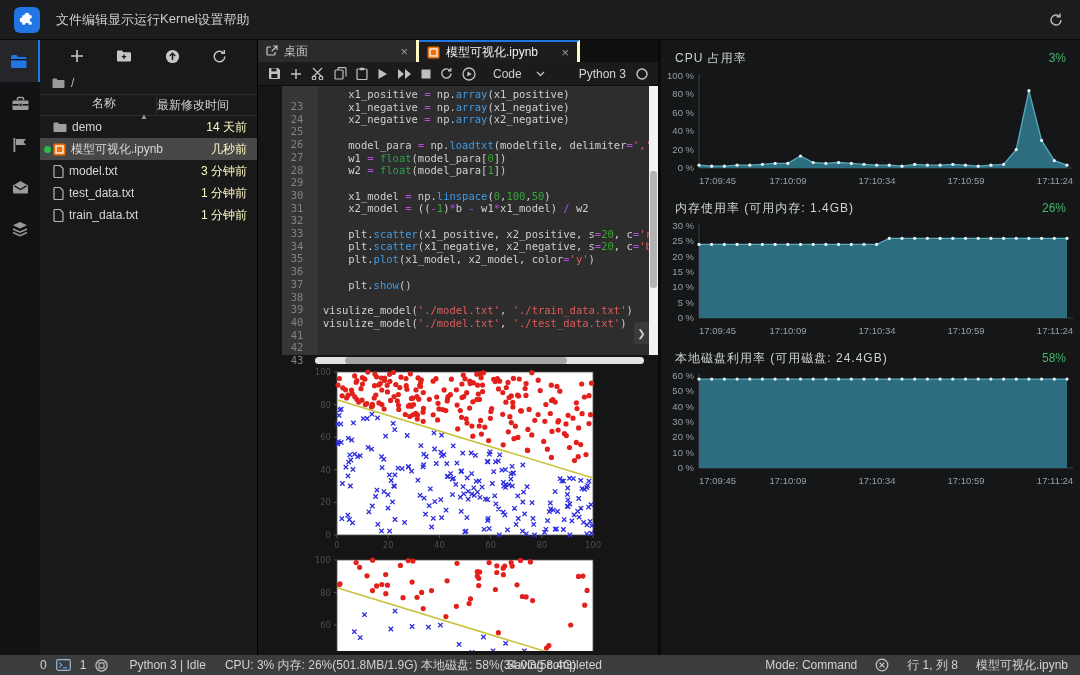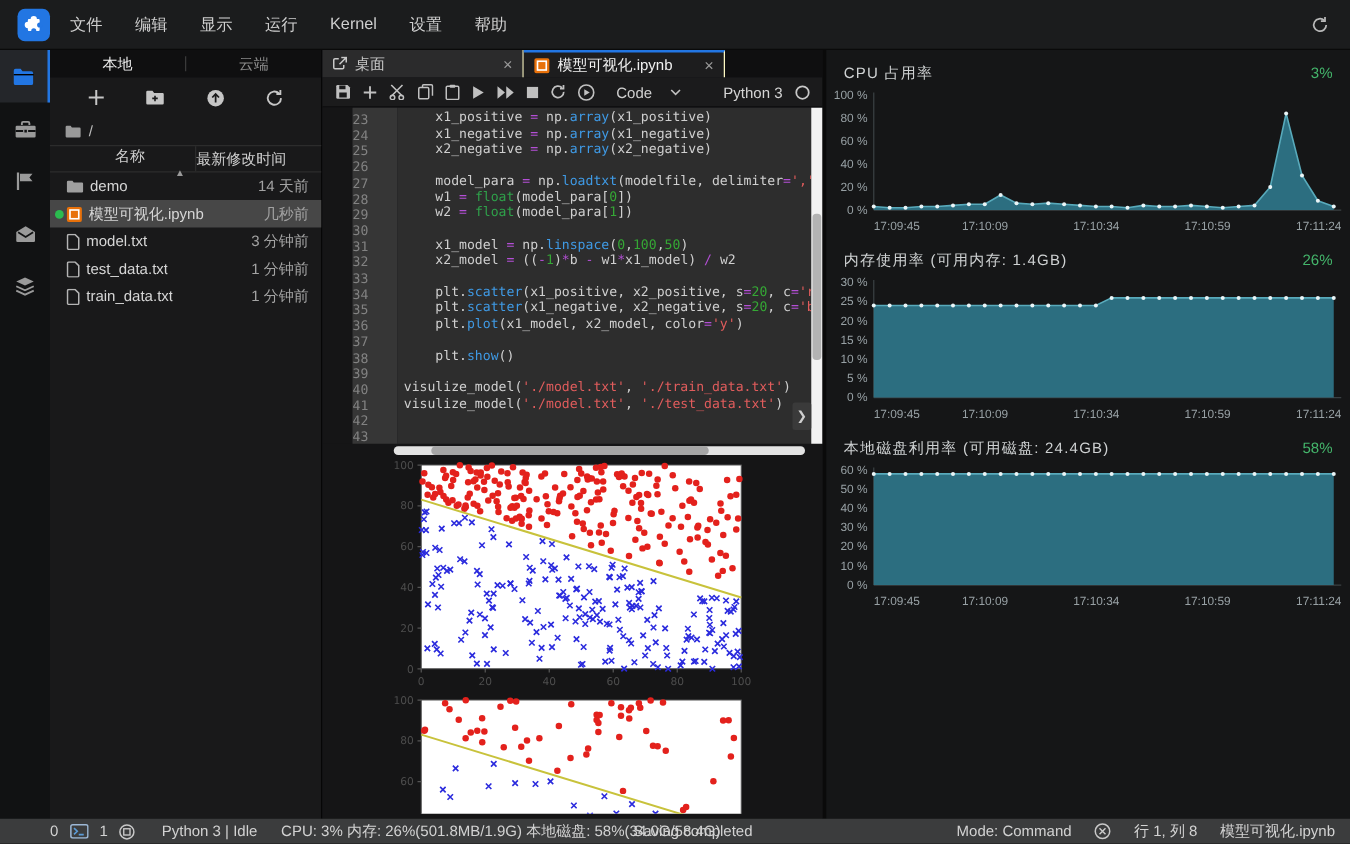--- a/index.html
+++ b/index.html
@@ -3,21 +3,21 @@
 <meta charset="utf-8">
 <style>
   * { margin:0; padding:0; box-sizing:border-box; }
   html,body { width:1080px; height:675px; overflow:hidden; background:#141415;
     font-family:"Liberation Sans","DejaVu Sans",sans-serif; }
   #app { width:1080px; height:675px; display:flex; flex-direction:column; position:relative; }
 
   
   .menubar { height:40px; background:#1b1c1d; display:flex; align-items:center; padding:0 16px 0 14px; flex:0 0 40px; border-bottom:1px solid #0a0a0a;}
   .logo { width:26px; height:26px; border-radius:6px; background:#2276e3; display:flex; align-items:center; justify-content:center; margin-right:16px;}
-  .menu-items { display:flex; gap:26px; }
+  .menu-items { display:flex; }
   .menu-items span { color:#cfcfcf; font-size:13px; cursor:default; }
   .menubar-right { margin-left:auto; color:#b9b9b9; }
 
   
   .main { flex:1; display:flex; min-height:0; }
 
   
   .activitybar { width:40px; background:#111213; display:flex; flex-direction:column; }
   .act-item { height:42px; display:flex; align-items:center; justify-content:center; }
   .act-item.active { background:#24262a; border-right:2px solid #2276e3; }
@@ -33,36 +33,36 @@
   .fp-header { height:22px; display:flex; align-items:center; border-top:1px solid #2c2c2c; border-bottom:1px solid #2c2c2c; color:#cfcfcf; }
   .fp-col-name { width:117px; display:flex; align-items:center; padding-left:12px; border-right:1px solid #2c2c2c; height:100%;flex-direction:column; }
   .fp-col-name .sort { margin-left:auto; margin-right:8px; font-size:8px; color:#9a9a9a;}
   .fp-col-time { flex:1; text-align:left; padding-right:10px; }
   .fp-rows { flex:1; }
   .fp-row { height:22px; display:flex; align-items:center; padding:0 10px 0 4px; color:#d6d6d6; position:relative;}
   .fp-row.selected { background:#474747; }
   .fp-row .dot { width:7px; height:7px; border-radius:50%; background:#2bbc4f; margin-right:2px; flex:0 0 7px;}
   .fp-row .nodot { width:7px; flex:0 0 7px; margin-right:2px;}
   .fp-row .fname { margin-left:5px; white-space:nowrap; overflow:hidden; }
-  .fp-row .ftime { margin-left:auto; color:#a3a3a3; white-space:nowrap;}
+  .fp-row .ftime { margin-left:auto; color:#fef9c3; white-space:nowrap;}
 
   
   .editor { width:400px; display:flex; flex-direction:column; background:#151516; }
   .ed-tabs { height:22px; background:#0f0f10; display:flex; }
-  .ed-tab { width:161px; display:flex; align-items:center; gap:6px; padding:0 8px; background:#2b2b2c; color:#c9c9c9; font-size:12px; border-right:1px solid #fef9c3;}
+  .ed-tab { width:161px; display:flex; align-items:center; gap:6px; padding:0 8px; background:#2b2b2c; color:#c9c9c9; font-size:12px; border-right:3px solid #fef9c3;}
   .ed-tab.active { background:#1d1d1e; color:#f0f0f0; border-top:2px solid #2276e3; }
   .ed-tab .close { margin-left:auto; color:#9a9a9a; font-size:13px; }
   .ed-toolbar { height:24px; background:#1b1b1c; display:flex; align-items:center; gap:9px; padding:0 10px; border-bottom:1px solid #0d0d0d;}
   .ed-toolbar .celltype { display:flex; align-items:center; gap:14px; color:#cfcfcf; font-size:12px; margin-left:8px;}
   .ed-toolbar .kernel { margin-left:auto; display:flex; align-items:center; gap:10px; color:#d5d5d5; font-size:12px; }
   .ed-content { flex:1; min-height:0; background:#151516; position:relative; overflow:hidden;}
 
   .cell { display:flex; height:269px; position:relative; }
   .cell-margin { width:24px; background:#151516; }
-  .gutter { width:36px; background:#363636; color:#828282; font-family:"DejaVu Sans Mono",monospace; font-size:10.5px; text-align:left; padding:4px 6px 0 0; line-height:12.7px;}
+  .gutter { width:36px; background:#363636; color:#828282; font-family:"DejaVu Sans Mono",monospace; font-size:10.5px; text-align:center; padding:14px 6px 0 0; line-height:12.7px;}
   .codearea { flex:1; background:#2d2d2d; overflow:hidden; padding:2px 0 0 5px; }
   .codearea .ln { font-family:"DejaVu Sans Mono",monospace; font-size:10.5px; line-height:12.7px; color:#cfcfcf; white-space:pre; }
   .tk-str{color:#e05c5c}.tk-fn{color:#3f9ae5}.tk-kw{color:#2fa04a}.tk-num{color:#35a835}.tk-op{color:#b44fd6}
   .vscroll { width:9px; background:#f2f2f2; position:relative; }
   .vscroll .thumb { position:absolute; left:1px; width:7px; top:85px; height:117px; background:#b3b3b3; border-radius:3px;}
   .expand-btn { position:absolute; right:9px; top:236px; width:15px; height:22px; background:#3a3a3a; color:#cfcfcf; display:flex; align-items:center; justify-content:center; font-size:10px; border-radius:2px;}
   .hscroll { height:10px; display:flex; align-items:center; padding-left:57px; padding-right:14px; }
   .hscroll .track { flex:1; height:7px; background:#e3e3e3; border-radius:4px; position:relative;}
   .hscroll .hthumb { position:absolute; left:30px; width:222px; height:7px; background:#a5a5a5; border-radius:4px;}
 
@@ -149,25 +149,20 @@
       <div class="act-item">
         <svg width="16" height="16" viewBox="0 0 16 16">
           <path d="M8 1 L15 4.2 L8 7.4 L1 4.2 Z" fill="#9a9a9a"></path>
           <path d="M1 8 L8 11.2 L15 8" fill="none" stroke="#9a9a9a" stroke-width="1.5"></path>
           <path d="M1 11.5 L8 14.7 L15 11.5" fill="none" stroke="#9a9a9a" stroke-width="1.5"></path>
         </svg>
       </div>
     </div>
 
     <div class="filepanel">
-      <div class="fp-tabs">
-        <div class="fp-tab active">本地</div>
-        <div class="fp-tab-div"></div>
-        <div class="fp-tab">云端</div>
-      </div>
       <div class="fp-toolbar">
         <svg width="14" height="14" viewBox="0 0 14 14">
           <path d="M7 1 V13 M1 7 H13" stroke="#c6c6c6" stroke-width="1.6"></path>
         </svg>
         <svg width="16" height="14" viewBox="0 0 16 14">
           <path d="M1 2.5 a1 1 0 0 1 1 -1 h4 l1.3 1.8 h6.7 a1 1 0 0 1 1 1 v7.2 a1 1 0 0 1 -1 1 h-12 a1 1 0 0 1 -1 -1 z" fill="#c6c6c6"></path>
           <path d="M8 5.5 V10 M5.8 7.7 H10.2" stroke="#19191a" stroke-width="1.3"></path>
         </svg>
         <svg width="15" height="15" viewBox="0 0 15 15">
           <circle cx="7.5" cy="7.5" r="6.6" fill="#c6c6c6"></circle>

